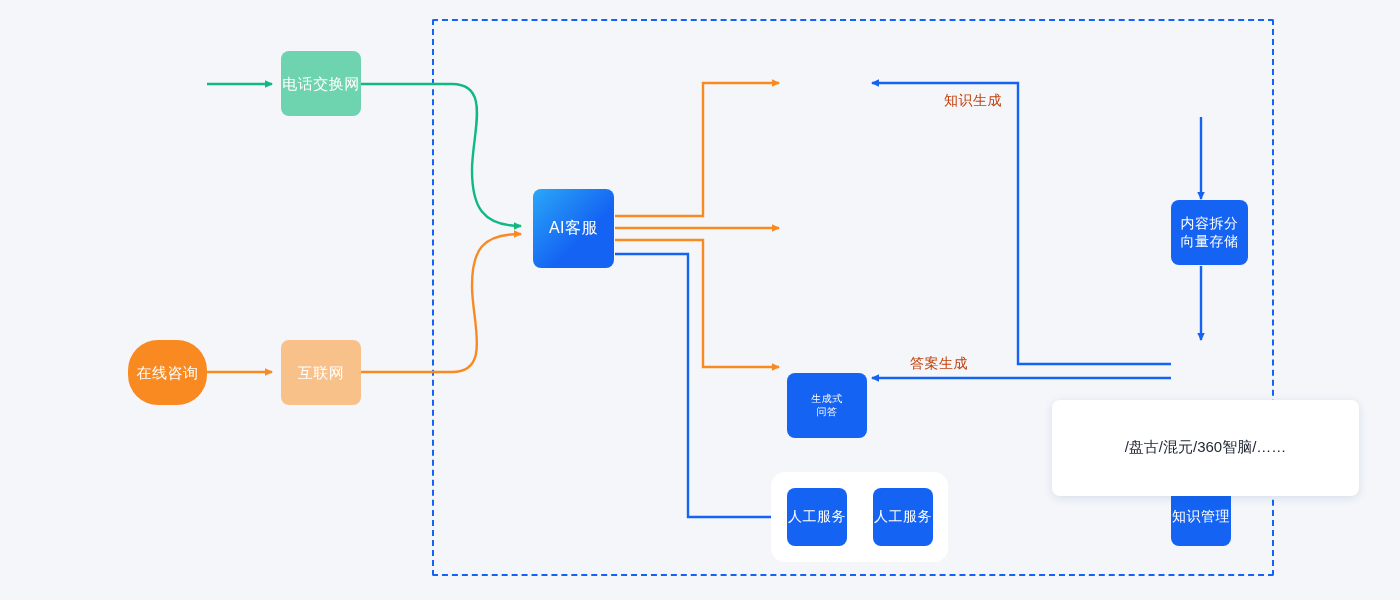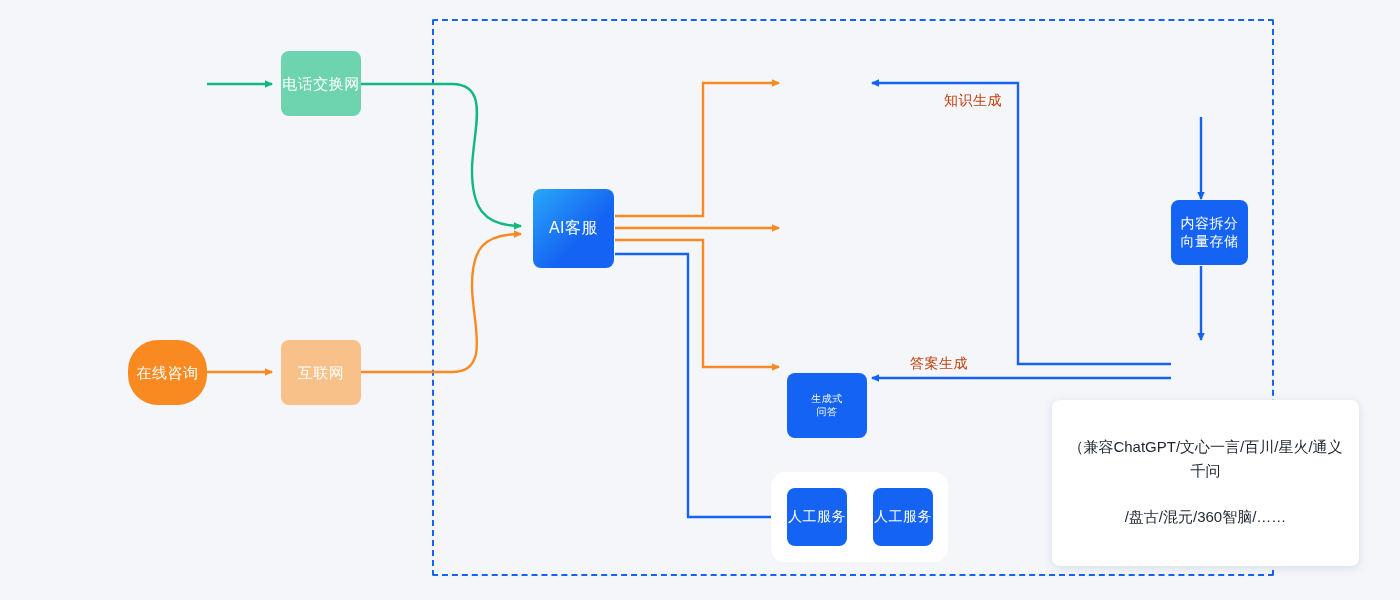--- a/index.html
+++ b/index.html
@@ -171,21 +171,20 @@
   <div class="node n-blue" style="left:873px; top:488px; width:60px; height:58px; font-size:14px;">人工服务</div>
 
 
   <div class="node n-blue" style="left:1171px; top:200px; width:77px; height:65px; font-size:14px;">内容拆分
 向量存储</div>
 
 
   <div class="node n-blue" style="left:1171px; top:488px; width:60px; height:58px; font-size:14px;">知识管理</div>
 
   <div class="tooltip" style="left:1052px; top:400px; width:307px;">
-    <div>（兼容ChatGPT/文心一言/百川/星火/通义千问</div>
     <div>/盘古/混元/360智脑/……</div>
   </div>
 
   <div class="edge-label" style="left:944px; top:92px;">知识生成</div>
 
   <div class="edge-label" style="left:910px; top:355px;">答案生成</div>
 
 </div>
 
 </body></html>

